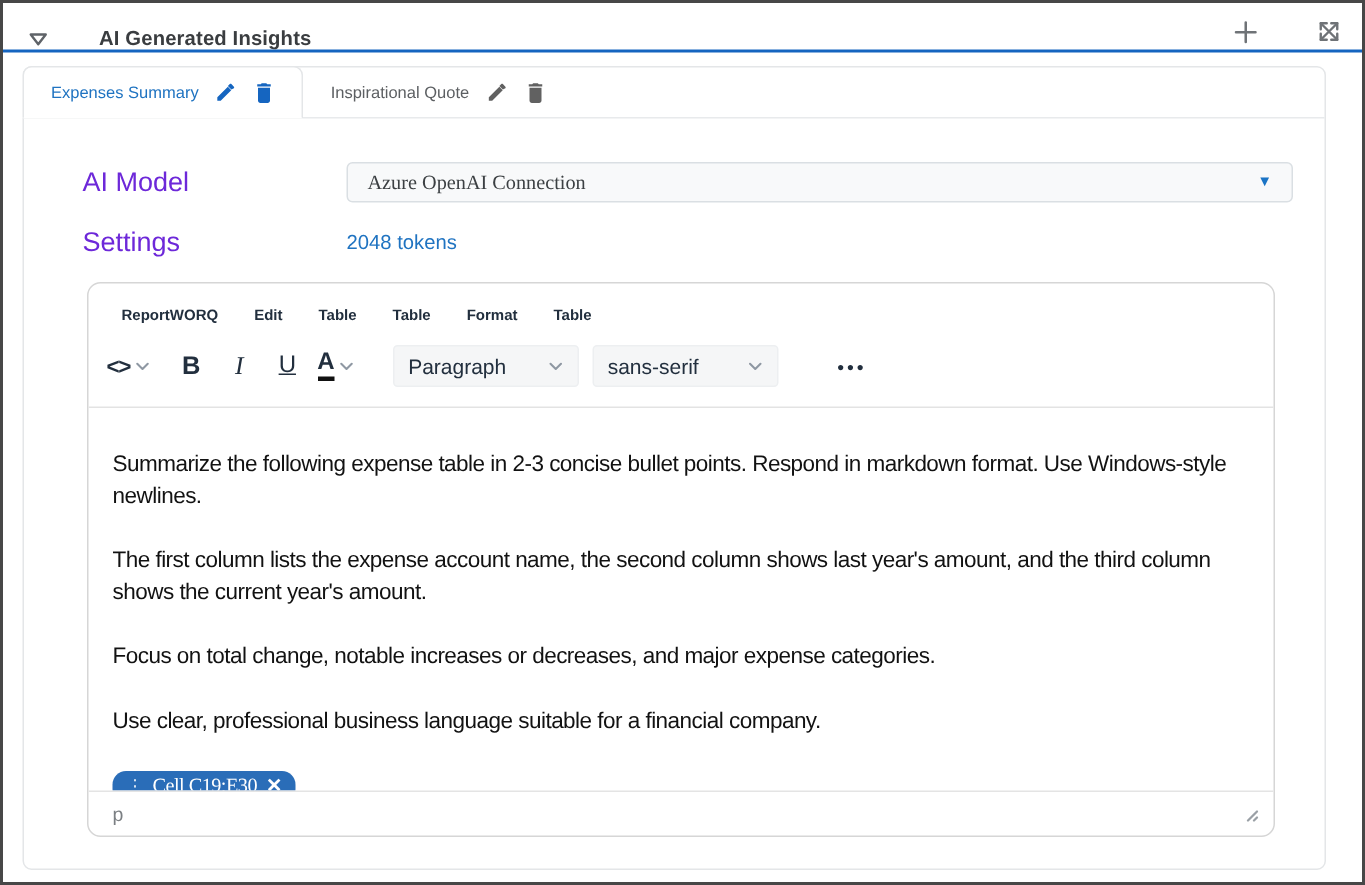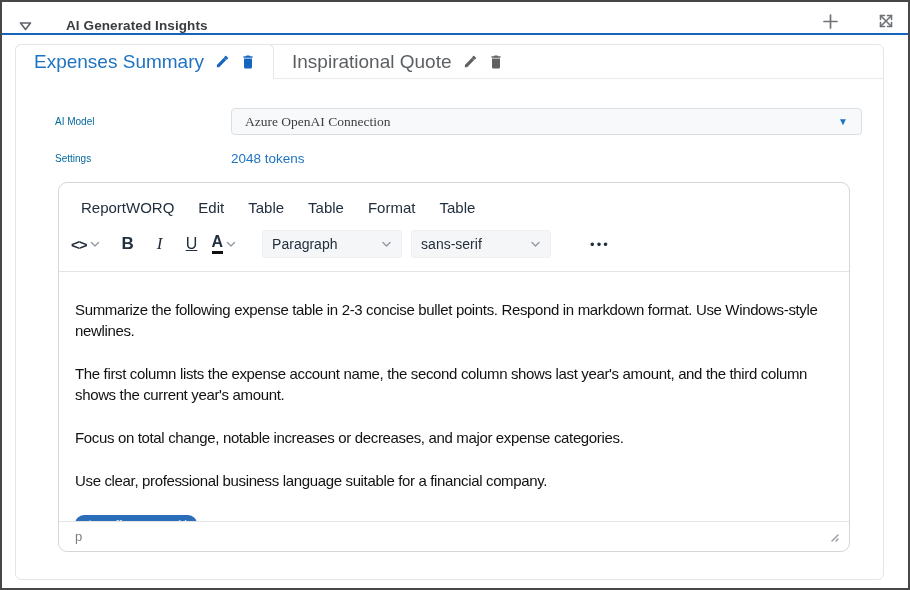--- a/index.html
+++ b/index.html
@@ -16,55 +16,55 @@
   .hdr .title{font-weight:700;font-size:13.5px;color:#3a3d40;letter-spacing:.1px;}
   .hdr .spacer{flex:1;}
   .hdr .hbtn{display:flex;align-items:center;justify-content:center;
              width:24px;height:24px;color:#6f7377;cursor:pointer;}
   .hdr .hbtn + .hbtn{margin-left:8px;}
   
   .card{position:absolute;left:13px;top:42px;width:869px;height:536px;
         border:1px solid #e4e6e8;border-radius:6px;background:#fff;box-sizing:border-box;}
   
   .tabs{display:flex;align-items:stretch;height:33px;border-bottom:1px solid #e8eaec;}
-  .tab{display:flex;align-items:center;gap:11px;padding:14px 18px;font-size:19px;
+  .tab{display:flex;align-items:center;gap:11px;padding:14px 18px;font-size:11px;
        color:#5c5f62;white-space:nowrap;cursor:pointer;}
   .tab .ticon{display:flex;color:#616161;cursor:pointer;}
   .tab.active{border:1px solid #e4e6e8;border-bottom:1px solid #fff;
               margin:-1px 0 -1px -1px;border-radius:6px 6px 0 0;background:#fff;
               color:#1f73c1;}
   .tab.active .ticon{color:#1565c0;}
   
   .row{display:flex;align-items:center;margin:0 21px 0 39px;}
   .row1{margin-top:29px;}
   .row2{margin-top:16px;}
-  .rlabel{width:176px;font-size:10px;color:#0369a1;}
+  .rlabel{width:176px;font-size:18px;color:#6d28d9;}
   .select{flex:1;height:27px;box-sizing:border-box;display:flex;align-items:center;
           justify-content:space-between;padding:0 13px;background:#f8f9fa;
           border:1px solid #dadfe3;border-radius:4px;font-size:13.5px;color:#3c4043;
           cursor:pointer;font-family:Liberation Serif, serif;}
   .select .caret{color:#1b74c5;font-size:10px;line-height:1;}
   .link{color:#1f73c1;font-size:13.5px;text-decoration:none;cursor:pointer;}
   
   .editor{margin:16px 33px 0 42px;height:370px;box-sizing:border-box;
           border:1px solid #d6d6d6;border-radius:9px;display:flex;flex-direction:column;
           overflow:hidden;}
   .menubar{display:flex;align-items:center;gap:4px;padding:14px 12px 2px;}
-  .mitem{padding:2px 10px;font-size:15px;color:#222f3e;border-radius:3px;cursor:pointer;}
+  .mitem{padding:2px 10px;font-size:10px;color:#222f3e;border-radius:3px;cursor:pointer;font-weight:bold;}
   .toolbar{display:flex;align-items:center;padding:10px 12px 13px;}
   .tbtn{display:flex;align-items:center;justify-content:center;height:28px;min-width:24px;
         color:#222f3e;cursor:pointer;border-radius:3px;}
   .tbtn .small-chev{color:#8f98a3;margin-left:3px;display:flex;}
   .code-glyph{font-size:15px;font-weight:700;letter-spacing:-1px;}
   .b-glyph{font-weight:700;font-size:17px;}
   .i-glyph{font-family:"Liberation Serif",serif;font-style:italic;font-size:17px;}
   .u-glyph{font-size:16px;text-decoration:underline;}
   .a-glyph{font-size:16px;font-weight:700;border-bottom:3px solid #111;line-height:1.05;}
   .gap8{width:8px;}.gap16{width:16px;}.gap26{width:26px;}
-  .tselect{width:140px;height:28px;box-sizing:border-box;display:flex;align-items:center;
+  .tselect{width:124px;height:28px;box-sizing:border-box;display:flex;align-items:center;
            justify-content:space-between;padding:0 9px;background:#f5f6f7;
            border:1px solid #edeff1;border-radius:3px;font-size:14px;color:#222f3e;
            cursor:pointer;margin-right:9px;}
   .tselect .small-chev{color:#8f98a3;display:flex;}
   .more{margin-left:30px;color:#222f3e;font-size:13px;letter-spacing:2px;cursor:pointer;}
   .content{flex:1;border-top:1px solid #e3e3e3;padding:27px 16px 0;overflow:hidden;
            font-size:15px;letter-spacing:-0.35px;line-height:21px;color:#121212;}
   .content p{margin:0 0 22px;}
   .chip{display:inline-flex;align-items:center;gap:6px;background:#2a6db8;color:#fff;
         border-radius:9px;padding:2px 9px 3px;font-family:"Liberation Serif",serif;

